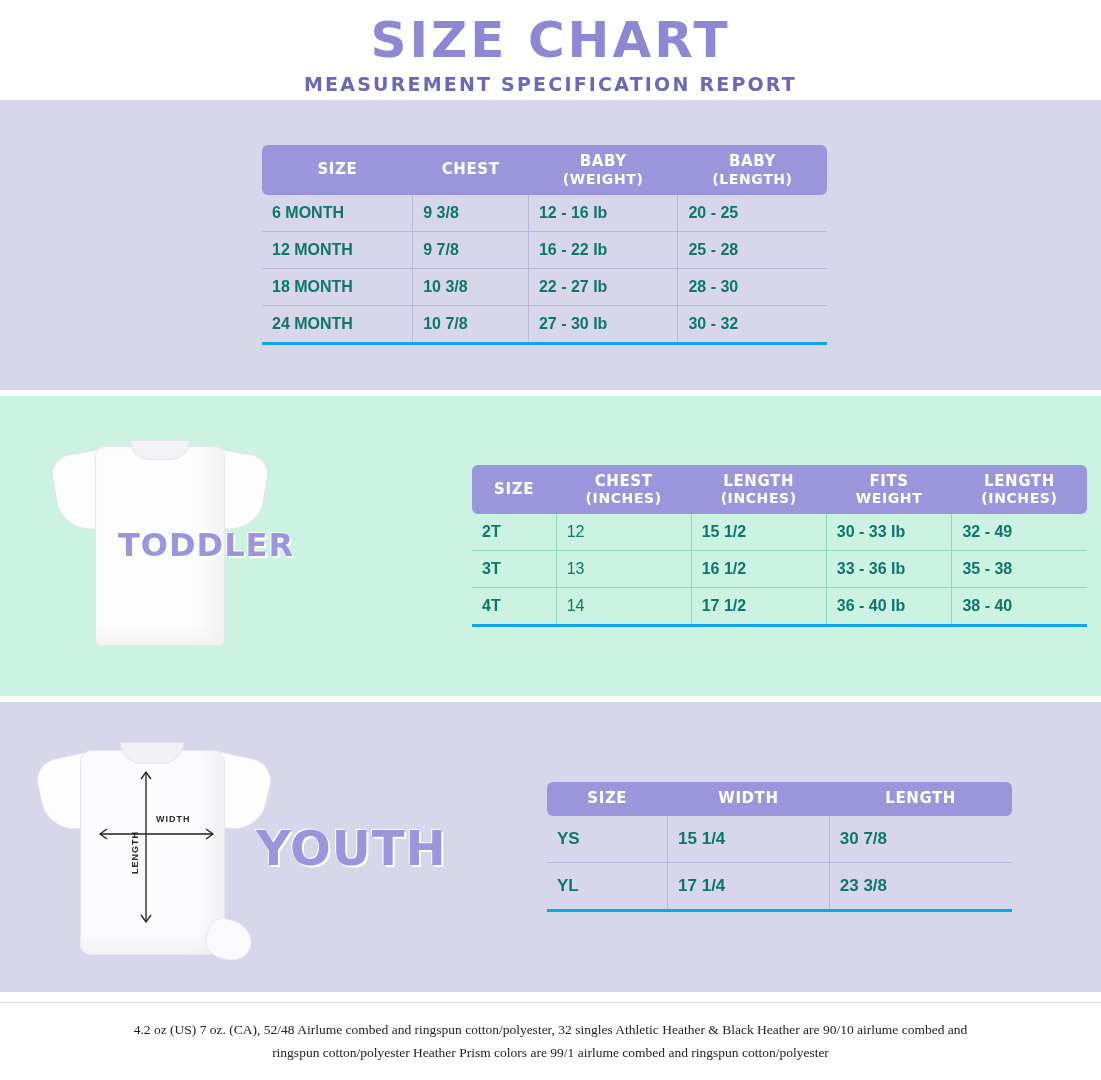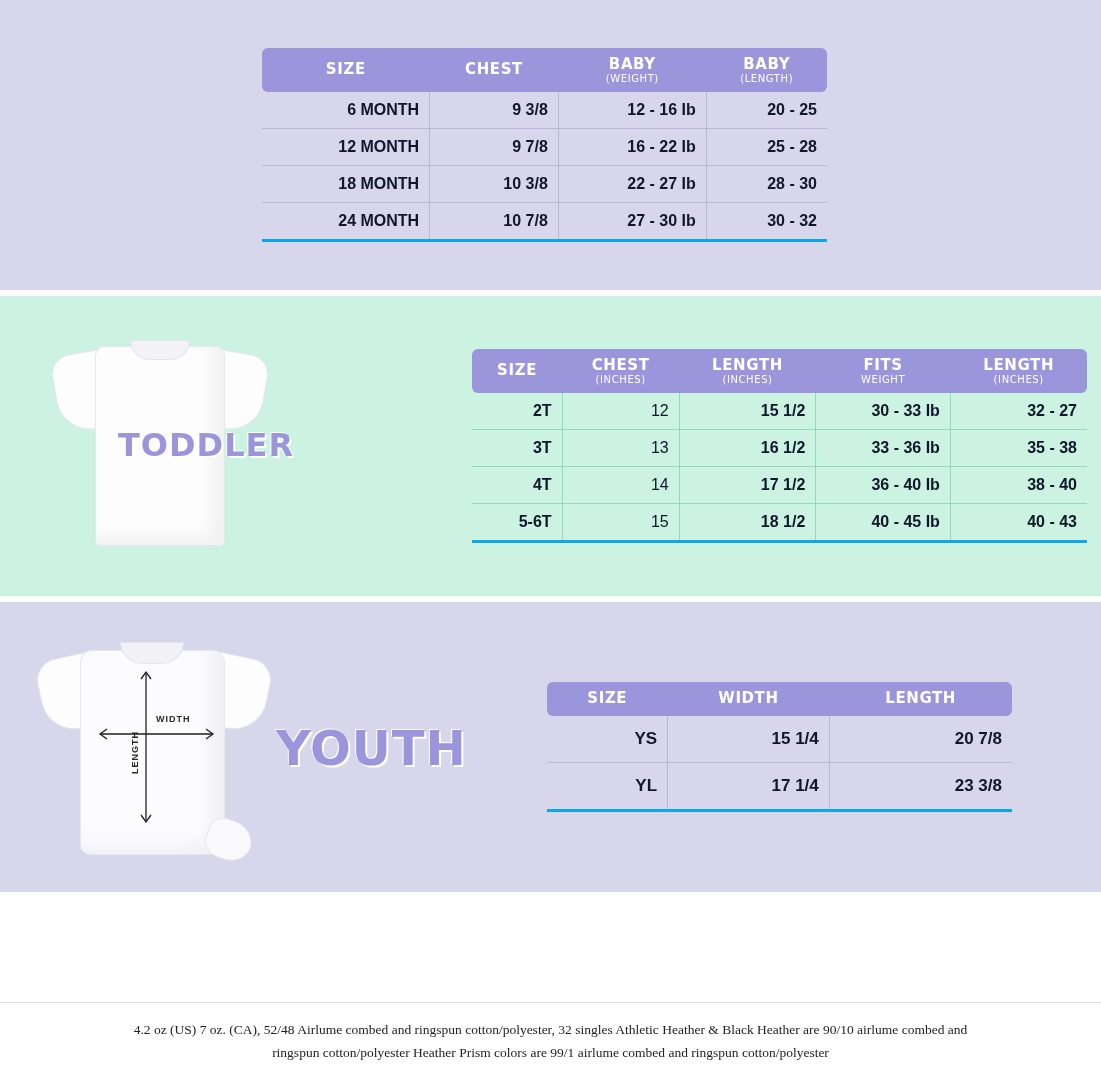--- a/index.html
+++ b/index.html
@@ -77,21 +77,21 @@
     font-size: 47px;
     letter-spacing: 1px;
     color: #9b95dc;
     text-transform: uppercase;
     position: absolute;
     white-space: nowrap;
     text-shadow: 2px 2px 0 #ffffff, -1px -1px 0 #ffffff;
   }
   .label-onesie { left: 228px; top: 122px; font-size: 44px; }
   .label-toddler { left: 118px; top: 130px; font-size: 32px; }
-  .label-youth { left: 276px; top: 118px; font-size: 48px; }
+  .label-youth { left: 256px; top: 118px; font-size: 48px; }
 
   
   .shirt-wrap { position: absolute; }
   .onesie-wrap { left: 38px; top: 18px; width: 185px; height: 258px; }
   .tshirt-wrap { left: 55px; top: 28px; width: 210px; height: 242px; }
   .youth-wrap { left: 38px; top: 22px; width: 235px; height: 250px; }
 
   .sleeve {
     position: absolute;
     background: #fdfdfd;
@@ -220,29 +220,29 @@
     color: #ffffff;
     font-family: "DejaVu Sans", sans-serif;
     font-weight: bold;
     font-size: 15px;
     letter-spacing: 0.6px;
     padding: 8px 10px;
     text-align: center;
     line-height: 1.15;
     border: none;
   }
-  thead th .sub { font-size: 10px; display: block; font-weight: normal; }
+  thead th .sub { font-size: 14px; display: block; font-weight: bold; }
   thead th:first-child { border-radius: 6px 0 0 6px; }
   thead th:last-child { border-radius: 0 6px 6px 0; }
 
   tbody td {
     padding: 9px 10px;
-    text-align: right;
+    text-align: left;
     font-size: 15px;
-    color: #0f172a;
+    color: #0f766e;
     border-bottom: 1px solid #b9b6d8;
     border-right: 1px solid #b9b6d8;
     white-space: nowrap;
   }
   tbody td:last-child { border-right: none; }
   tbody tr:last-child td { border-bottom: 3px solid #0ea5e9; }
   tbody td.bold { font-weight: bold; }
 
   .tbl-onesie { width: 565px; }
   .tbl-onesie tbody td { font-size: 16px; }
@@ -271,20 +271,24 @@
     line-height: 1.7;
     color: #222;
     text-align: center;
   }
 </style>
 </head>
 <body>
 
 <div class="page">
 
+  <div class="header">
+    <div class="header-title">SIZE CHART</div>
+    <div class="header-sub">MEASUREMENT SPECIFICATION REPORT</div>
+  </div>
 
   <div class="section section-onesie">
     <div class="table-col">
       <table class="tbl-onesie">
         <thead>
           <tr>
             <th>
               <span>SIZE</span>
             </th>
             <th>
@@ -364,42 +368,35 @@
               <span class="sub">(INCHES)</span>
             </th>
           </tr>
         </thead>
         <tbody>
           <tr>
             <td class="bold">2T</td>
             <td>12</td>
             <td class="bold">15 1/2</td>
             <td class="bold">30 - 33 Ib</td>
-            <td class="bold">32 - 27</td>
+            <td class="bold">32 - 49</td>
           </tr>
           <tr>
             <td class="bold">3T</td>
             <td>13</td>
             <td class="bold">16 1/2</td>
             <td class="bold">33 - 36 Ib</td>
             <td class="bold">35 - 38</td>
           </tr>
           <tr>
             <td class="bold">4T</td>
             <td>14</td>
             <td class="bold">17 1/2</td>
             <td class="bold">36 - 40 Ib</td>
             <td class="bold">38 - 40</td>
-          </tr>
-          <tr>
-            <td class="bold">5-6T</td>
-            <td>15</td>
-            <td class="bold">18 1/2</td>
-            <td class="bold">40 - 45 Ib</td>
-            <td class="bold">40 - 43</td>
           </tr>
         </tbody>
       </table>
     </div>
   </div>
 
   <div class="section section-youth">
     <div class="art-col">
       <div class="shirt-wrap youth-wrap">
         <div class="sleeve youth-sleeve-l"></div>
@@ -434,21 +431,21 @@
             </th>
             <th>
               <span>LENGTH</span>
             </th>
           </tr>
         </thead>
         <tbody>
           <tr>
             <td class="bold">YS</td>
             <td class="bold">15 1/4</td>
-            <td class="bold">20 7/8</td>
+            <td class="bold">30 7/8</td>
           </tr>
           <tr>
             <td class="bold">YL</td>
             <td class="bold">17 1/4</td>
             <td class="bold">23 3/8</td>
           </tr>
         </tbody>
       </table>
     </div>
   </div>

